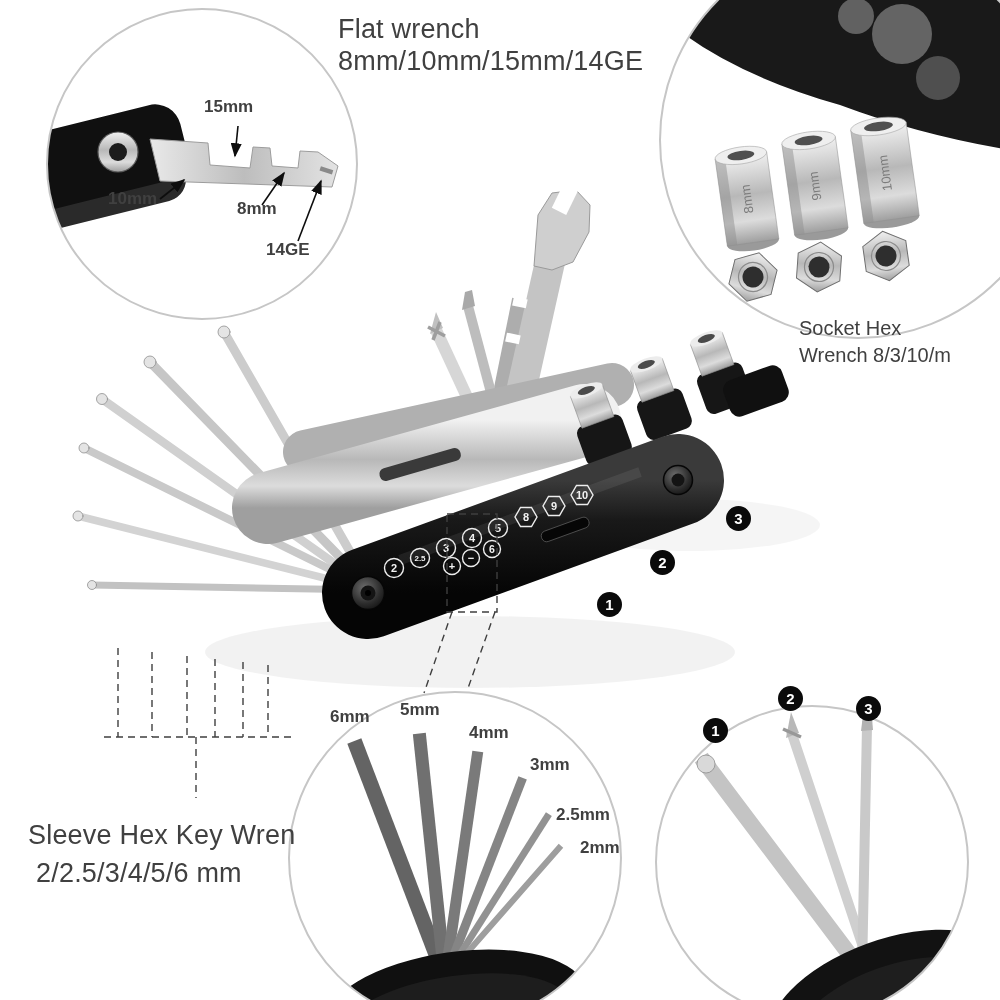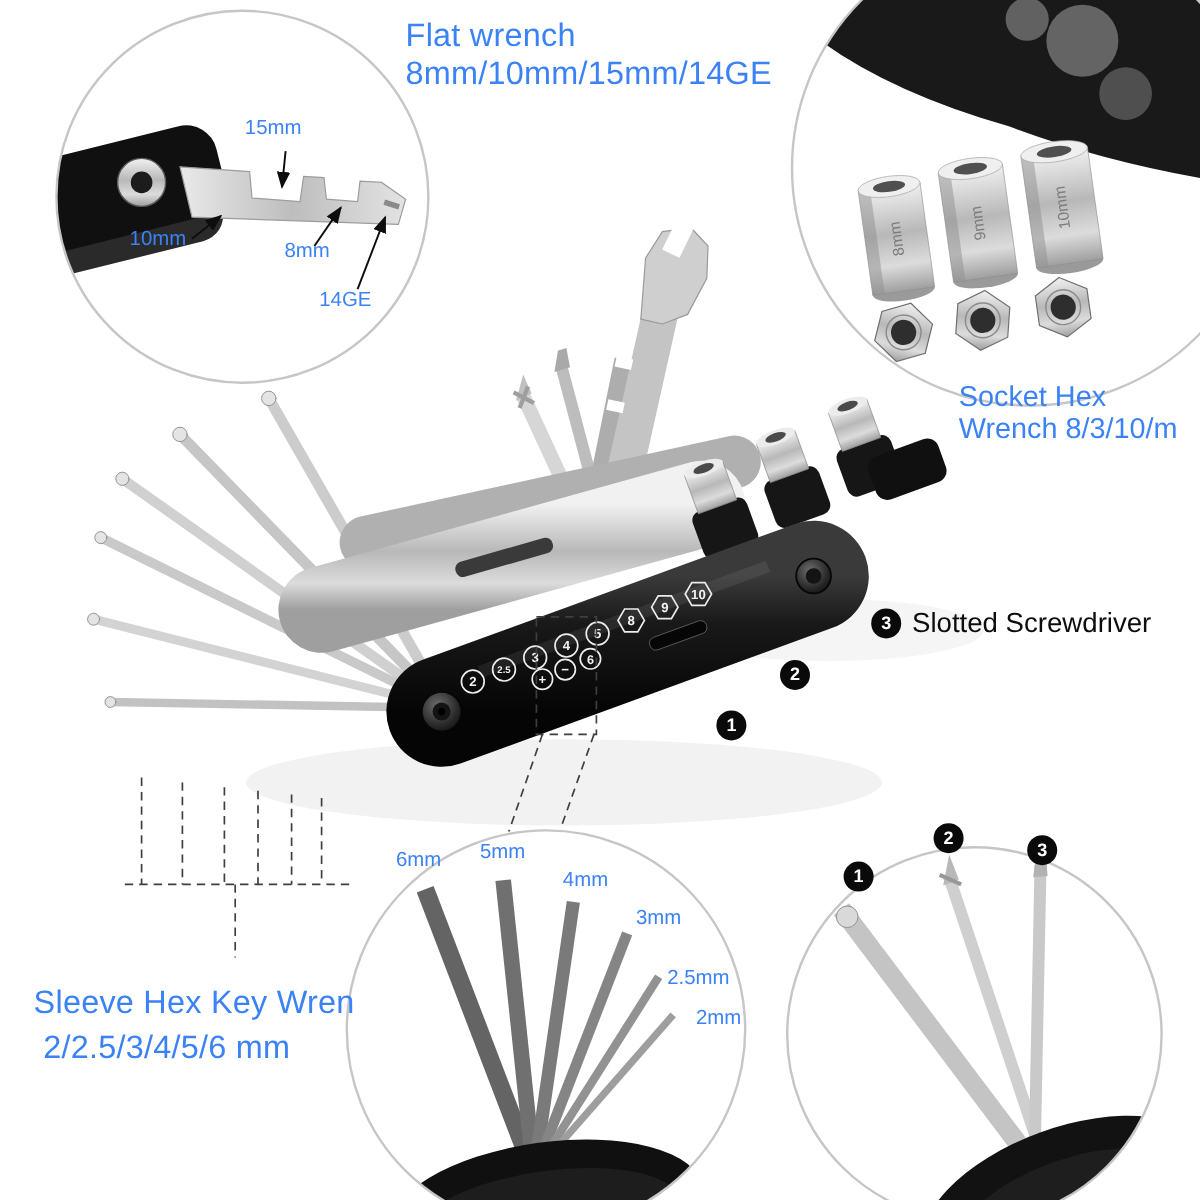--- a/index.html
+++ b/index.html
@@ -1,23 +1,23 @@
 <!DOCTYPE html>
 <html><head>
 <meta charset="utf-8">
 <style>
   *{margin:0;padding:0;box-sizing:border-box}
   html,body{width:1000px;height:1000px;overflow:hidden}
   body{position:relative;background:#ffffff;font-family:"Liberation Sans",sans-serif;color:#0d0d0d}
   svg.scene{position:absolute;left:0;top:0;z-index:1}
   svg text{font-family:"Liberation Sans",sans-serif}
-  .lbl{position:absolute;z-index:3;color:#3b82f6;white-space:nowrap}
-  .small-bold{font-size:17px;font-weight:normal}
+  .lbl{position:absolute;z-index:3;color:#404040;white-space:nowrap}
+  .small-bold{font-size:17px;font-weight:bold}
   .caption-lg{font-size:27px;letter-spacing:.2px}
-  .caption-md{font-size:24px}
+  .caption-md{font-size:20px}
   .callout{position:absolute;z-index:3;display:flex;align-items:center;gap:9px;font-size:23px;color:#0d0d0d;white-space:nowrap}
   .bullet{display:inline-block;width:25px;height:25px;border-radius:50%;background:#0a0a0a;color:#fff;
           font-size:15px;font-weight:bold;line-height:25px;text-align:center;flex:0 0 auto}
   .bullet.abs{position:absolute;z-index:3}
 </style>
 </head>
 <body>
 
 <svg class="scene" width="1000" height="1000" viewBox="0 0 1000 1000">
   <defs>
@@ -291,21 +291,20 @@
 <div class="lbl small-bold" style="left:204px;top:97px">15mm</div>
 <div class="lbl small-bold" style="left:108px;top:189px">10mm</div>
 <div class="lbl small-bold" style="left:237px;top:199px">8mm</div>
 <div class="lbl small-bold" style="left:266px;top:240px">14GE</div>
 
 <div class="lbl caption-md" style="left:799px;top:317px">Socket Hex</div>
 <div class="lbl caption-md" style="left:799px;top:344px">Wrench 8/3/10/m</div>
 
 <div class="callout" style="left:726px;top:506px">
   <span class="bullet">3</span>
-  <span>Slotted Screwdriver</span>
 </div>
 <div class="callout" style="left:650px;top:550px">
   <span class="bullet">2</span>
 </div>
 <div class="callout" style="left:597px;top:592px">
   <span class="bullet">1</span>
 </div>
 
 <div class="lbl caption-lg" style="left:28px;top:820px">Sleeve Hex Key Wren</div>
 <div class="lbl caption-lg" style="left:36px;top:858px">2/2.5/3/4/5/6 mm</div>

